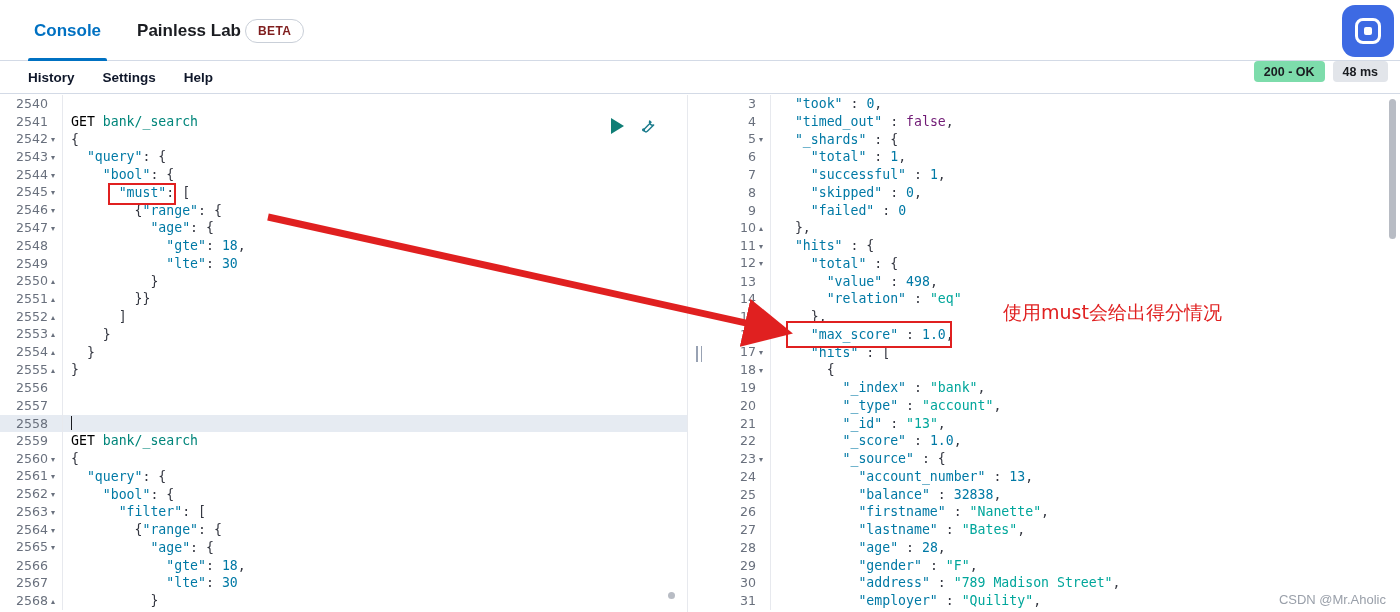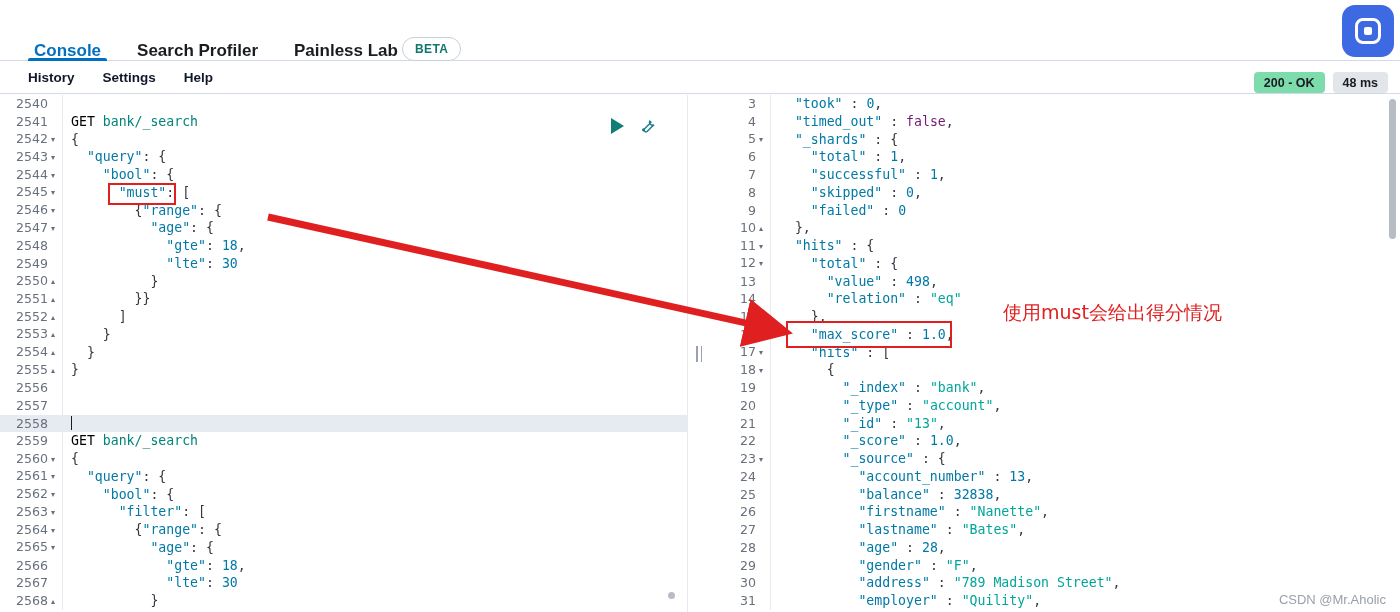--- a/index.html
+++ b/index.html
@@ -18,21 +18,21 @@
     border-bottom: 1px solid #d3dae6;
     display: flex;
     align-items: flex-start;
     padding-left: 16px;
     position: relative;
     background: #fff;
   }
   .tabs { display: flex; align-items: center; height: 61px; }
   .tab {
     height: 61px;
-    display: flex; align-items: flex-end;
+    display: flex; align-items: center;
     padding: 0 18px;
     font-size: 17px;
     font-weight: 700;
     color: #1a1c21;
     position: relative;
     cursor: pointer;
     white-space: nowrap;
   }
   .tab.active { color: #0071c2; }
   .tab.active::after {
@@ -46,21 +46,21 @@
   .tab-badge {
     display: inline-flex; align-items: center; justify-content: center;
     margin-left: 4px;
     height: 24px;
     padding: 0 12px;
     border: 1px solid #c9cfd8;
     border-radius: 12px;
     font-size: 12px;
     font-weight: 700;
     letter-spacing: .4px;
-    color: #0f766e;
+    color: #7f1d1d;
     background: #fff;
   }
   .topbar-right {
     position: absolute;
     top: 0; right: 0;
     width: 64px; height: 61px;
     display: flex; align-items: flex-start; justify-content: center;
   }
   .app-btn {
     margin-top: 5px;
@@ -96,21 +96,21 @@
   .menu-item {
     font-size: 13.5px;
     font-weight: 700;
     color: #0f172a;
     padding: 0 14px;
     cursor: pointer;
   }
   .menubar-right {
     position: absolute;
     right: 12px; top: 0; bottom: 0;
-    display: flex; align-items: flex-end; gap: 8px;
+    display: flex; align-items: flex-start; gap: 8px;
   }
   .pill {
     height: 21px;
     display: flex; align-items: center;
     padding: 0 10px;
     border-radius: 4px;
     font-size: 12.5px;
     font-weight: 700;
     color: #1a1c21;
   }
@@ -268,23 +268,20 @@
 </style>
 </head>
 <body>
 
 <div class="topbar">
   <div class="tabs">
     <div class="tab active">
       <span>Console</span>
     </div>
     <div class="tab">
-      <span>Search Profiler</span>
-    </div>
-    <div class="tab">
       <span>Painless Lab</span>
       <span class="tab-badge">BETA</span>
     </div>
   </div>
   <div class="topbar-right">
     <div class="app-btn">
       <span class="glyph">
           <i></i>
         </span>
     </div>

